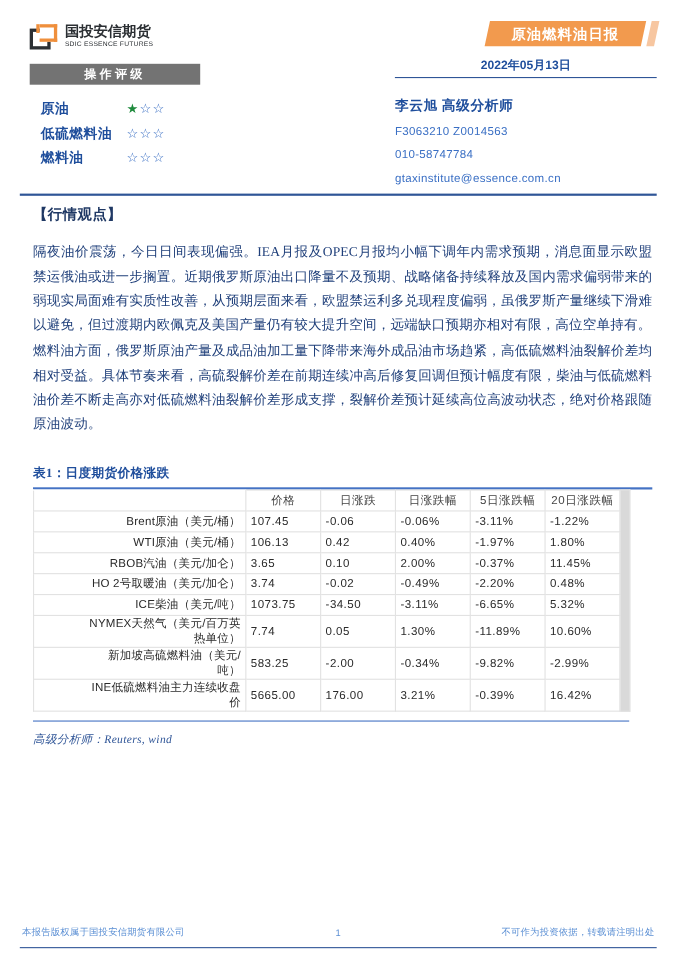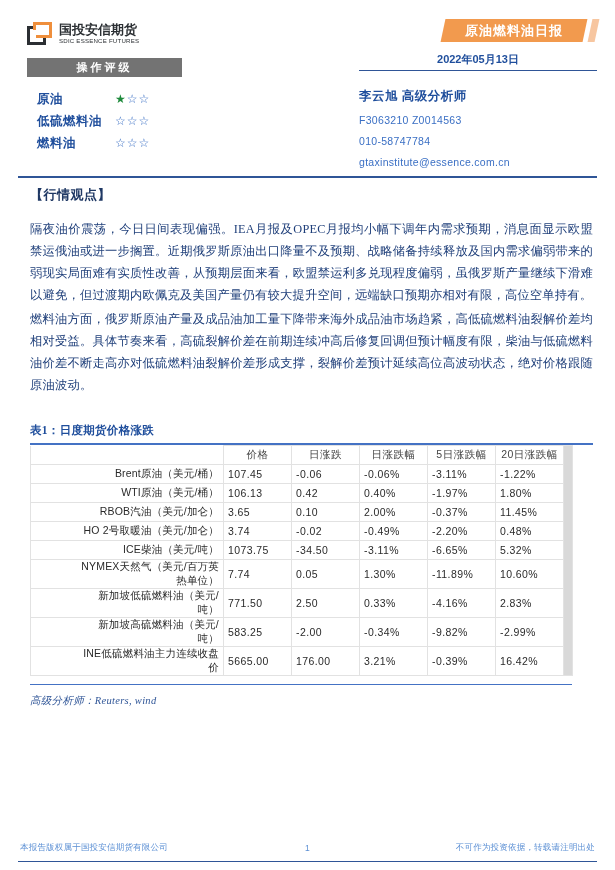--- a/index.html
+++ b/index.html
@@ -456,28 +456,20 @@
           </tr>
           <tr>
             <td class="label">NYMEX天然气（美元/百万英热单位）</td>
             <td class="num">7.74</td>
             <td class="num">0.05</td>
             <td class="num">1.30%</td>
             <td class="num">-11.89%</td>
             <td class="num">10.60%</td>
           </tr>
           <tr>
-            <td class="label">新加坡低硫燃料油（美元/吨）</td>
-            <td class="num">771.50</td>
-            <td class="num">2.50</td>
-            <td class="num">0.33%</td>
-            <td class="num">-4.16%</td>
-            <td class="num">2.83%</td>
-          </tr>
-          <tr>
             <td class="label">新加坡高硫燃料油（美元/吨）</td>
             <td class="num">583.25</td>
             <td class="num">-2.00</td>
             <td class="num">-0.34%</td>
             <td class="num">-9.82%</td>
             <td class="num">-2.99%</td>
           </tr>
           <tr>
             <td class="label">INE低硫燃料油主力连续收盘价</td>
             <td class="num">5665.00</td>

